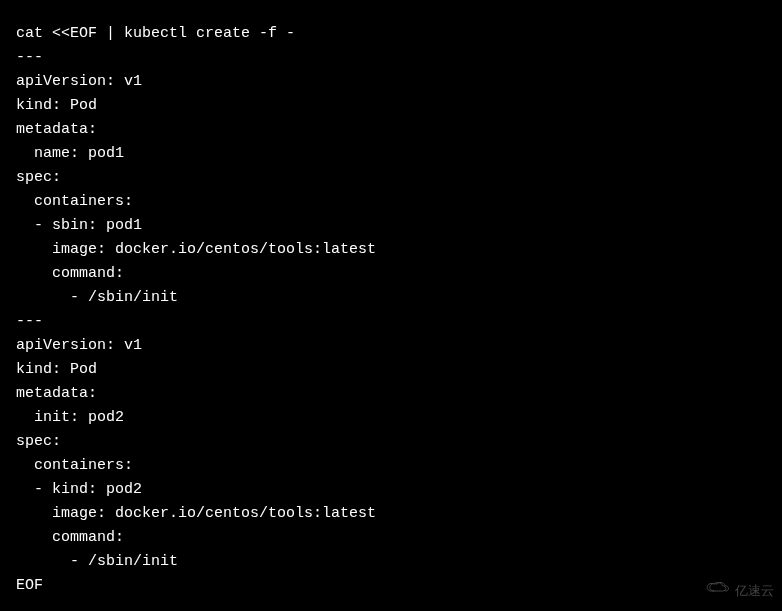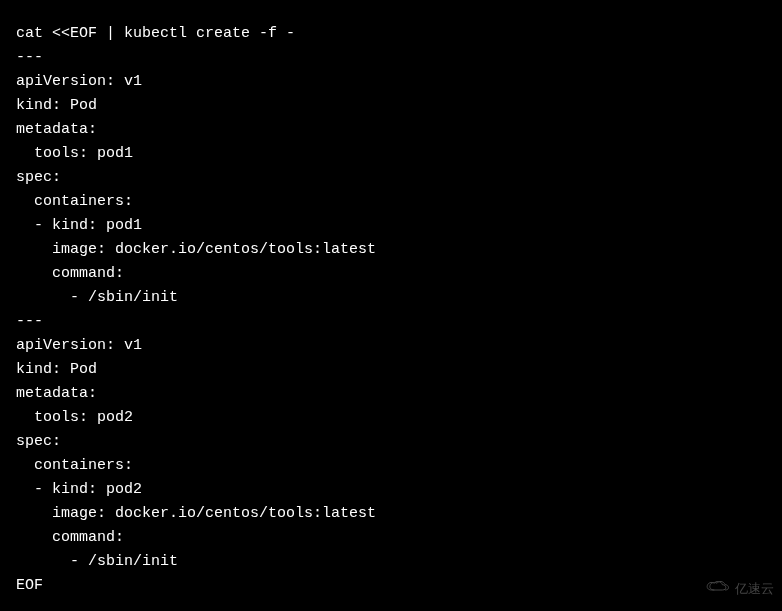--- a/index.html
+++ b/index.html
@@ -23,50 +23,51 @@
       white-space: pre;
       font-family: inherit;
       font-size: inherit;
     }
     .watermark {
       position: absolute;
       bottom: 8px;
       right: 8px;
       opacity: 0.5;
       display: flex;
+      align-items: center;
       gap: 4px;
       color: #888;
-      font-family: Liberation Mono, monospace;
+      font-family: Liberation Serif, serif;
       font-size: 13px;
     }
     .watermark svg {
       width: 28px;
       height: 16px;
     }
   </style>
 </head>
 <body>
 
 <pre><span>cat &lt;&lt;EOF | kubectl create -f -</span>
 <span>---</span>
 <span>apiVersion: v1</span>
 <span>kind: Pod</span>
 <span>metadata:</span>
-<span>  tools: pod1</span>
+<span>  name: pod1</span>
 <span>spec:</span>
 <span>  containers:</span>
-<span>  - kind: pod1</span>
+<span>  - sbin: pod1</span>
 <span>    image: docker.io/centos/tools:latest</span>
 <span>    command:</span>
 <span>      - /sbin/init</span>
 <span>---</span>
 <span>apiVersion: v1</span>
 <span>kind: Pod</span>
 <span>metadata:</span>
-<span>  tools: pod2</span>
+<span>  init: pod2</span>
 <span>spec:</span>
 <span>  containers:</span>
 <span>  - kind: pod2</span>
 <span>    image: docker.io/centos/tools:latest</span>
 <span>    command:</span>
 <span>      - /sbin/init</span>
 <span>EOF</span></pre>
 
 <div class="watermark">
   <span>

